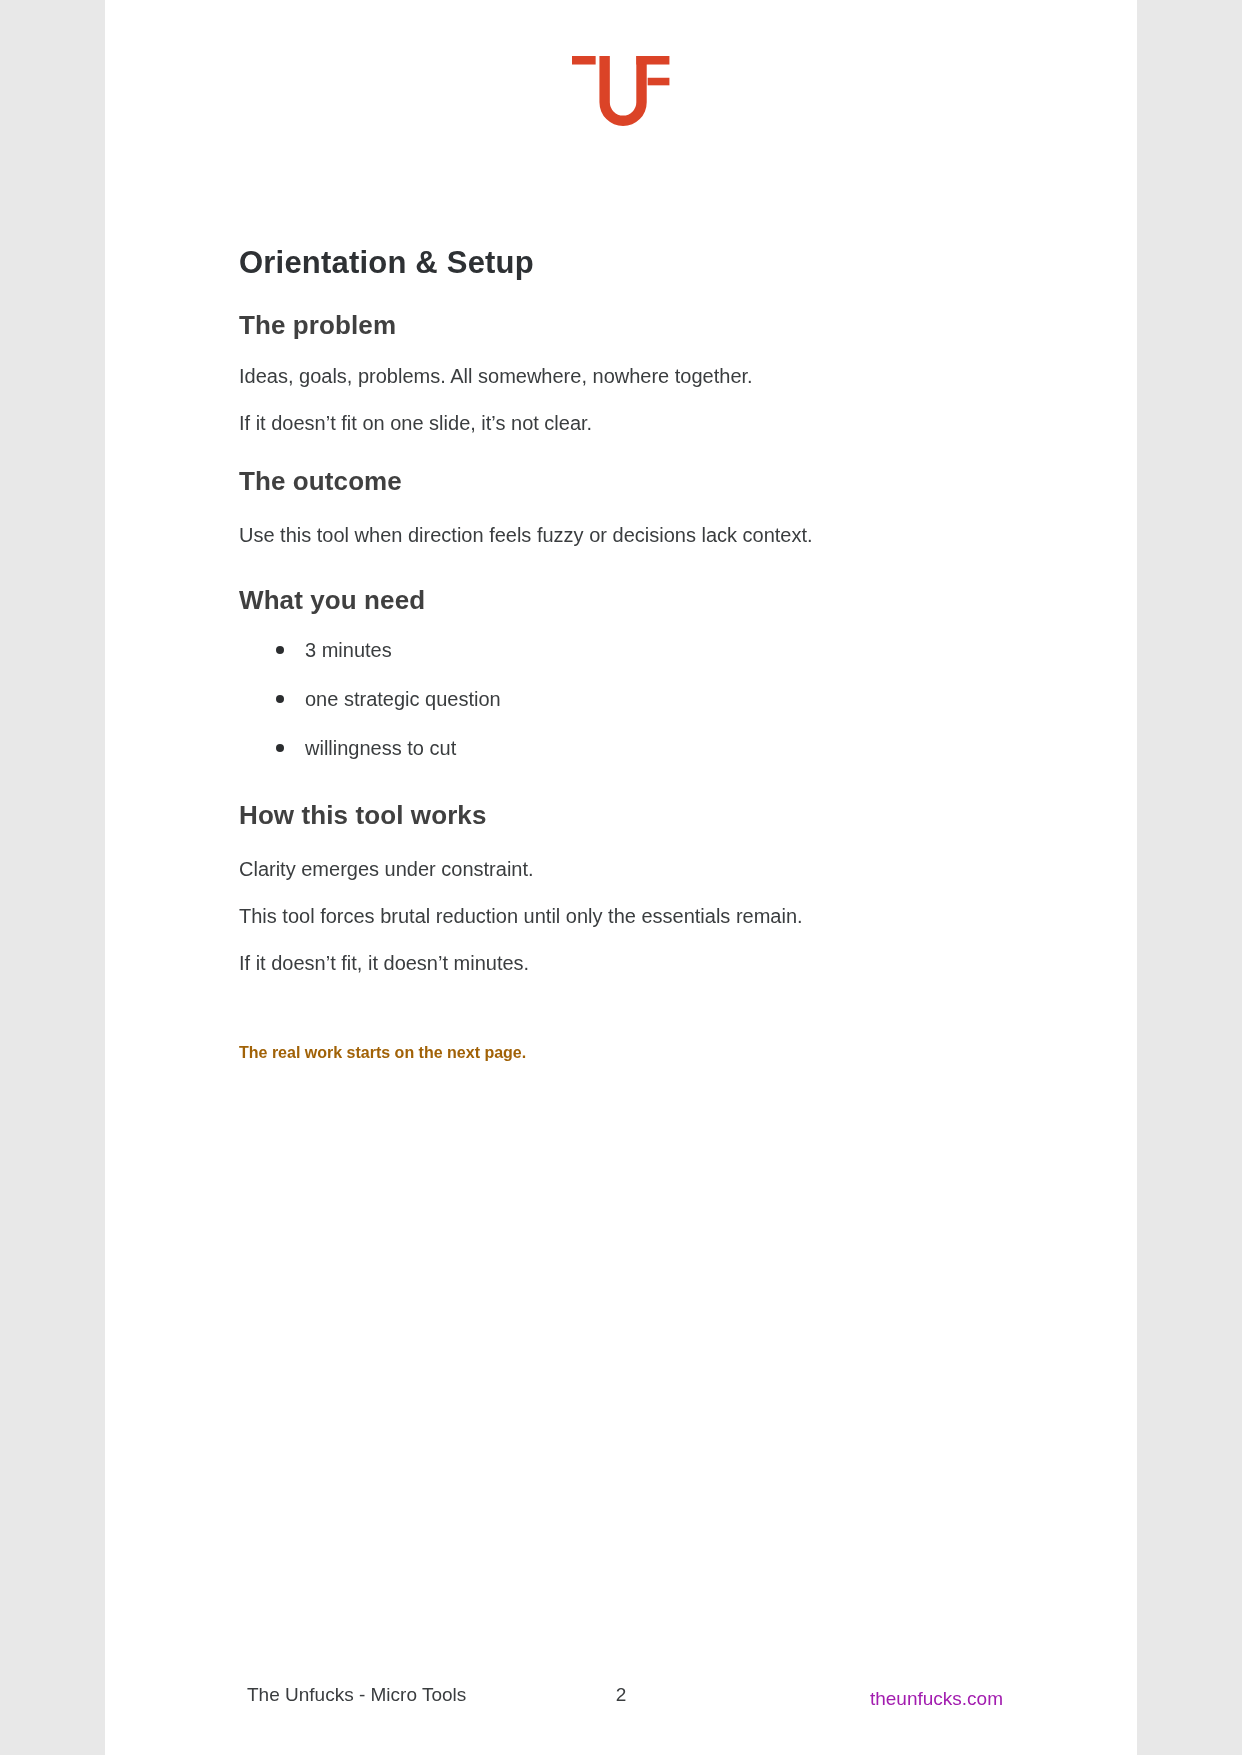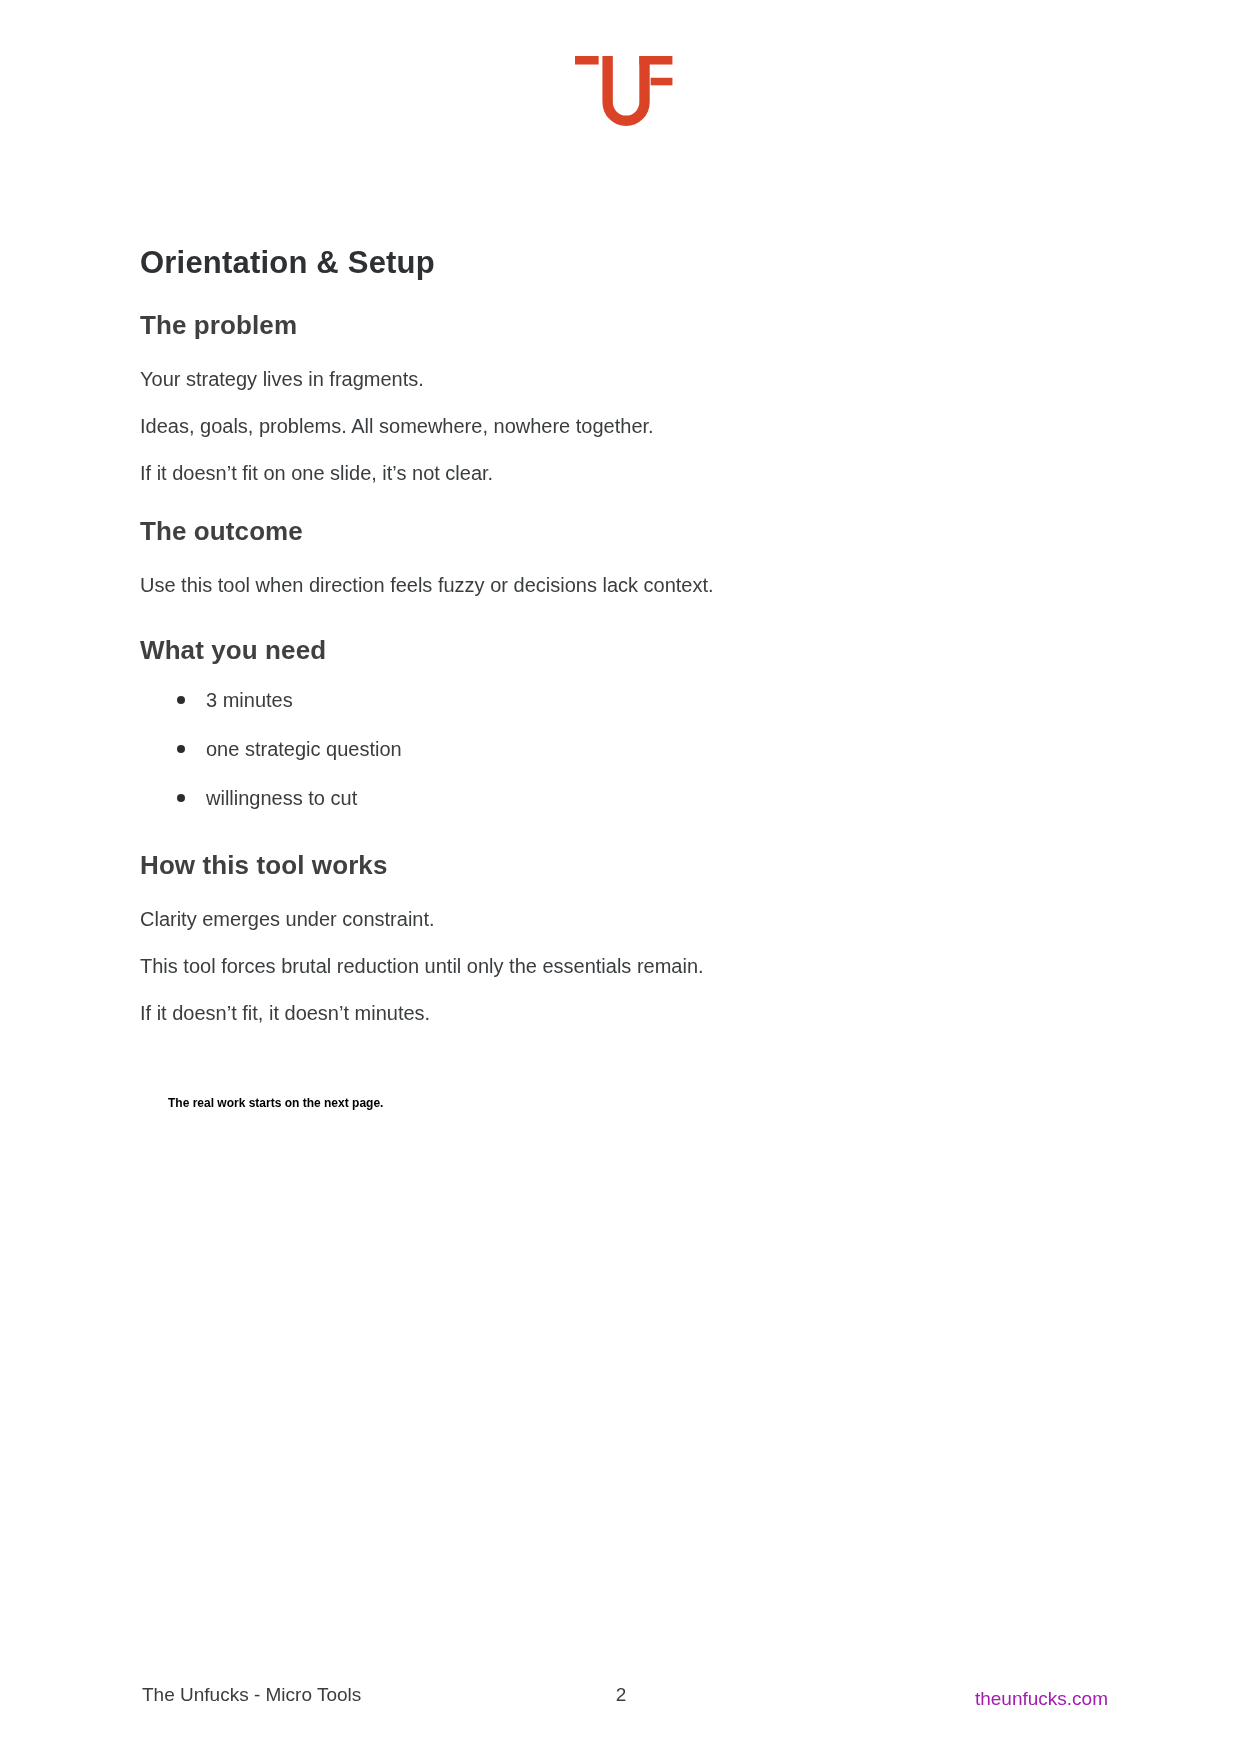--- a/index.html
+++ b/index.html
@@ -1,27 +1,26 @@
 <!DOCTYPE html>
 <html><head>
 <meta charset="utf-8">
 <style>
   * { margin: 0; padding: 0; box-sizing: border-box; }
   html, body { background: #e8e8e8; }
   body { font-family: "Liberation Sans", sans-serif; }
 
   .page {
     position: relative;
-    width: 1242px;
+    width: 1032px;
     height: 1755px;
     margin: 0 auto;
     background: #ffffff;
     overflow: hidden;
     color: #3a3d3f;
-    padding-left: 6px;
   }
 
   .logo-wrap {
     padding-top: 56px;
     text-align: center;
     height: 126px;
   }
   .logo-wrap svg { height: 70px; width: auto; }
 
   .content {
@@ -77,25 +76,24 @@
     left: 37px;
     top: 9px;
     width: 8px;
     height: 8px;
     border-radius: 50%;
     background: #2b2d2f;
   }
 
   p.callout {
     margin-top: 64px;
-    font-size: 12px;
+    font-size: 16px;
     line-height: 26px;
     font-weight: 700;
-    color: #000000;
-    margin-left: 28px;
+    color: #a16207;
   }
 
   .page-footer {
     position: absolute;
     left: 134px;
     right: 134px;
     top: 1682px;
     height: 28px;
     font-size: 19px;
     line-height: 26px;
@@ -123,21 +121,20 @@
         <rect x="80" y="23" width="23" height="8"></rect>
       </g>
     </svg>
   </div>
 
   <div class="content">
 
     <h1 class="doc-title">Orientation &amp; Setup</h1>
 
     <h2 class="section-heading mt-h2-first">The problem</h2>
-    <p class="body-text mt-p-after-h">Your strategy lives in fragments.</p>
     <p class="body-text mt-p">Ideas, goals, problems. All somewhere, nowhere together.</p>
     <p class="body-text mt-p">If it doesn’t fit on one slide, it’s not clear.</p>
 
     <h2 class="section-heading mt-h2">The outcome</h2>
 
     <p class="body-text mt-p-after-h">Use this tool when direction feels fuzzy or decisions lack context.</p>
 
     <h2 class="section-heading mt-h2-lg">What you need</h2>
     <ul class="needs-list">
       <li>

